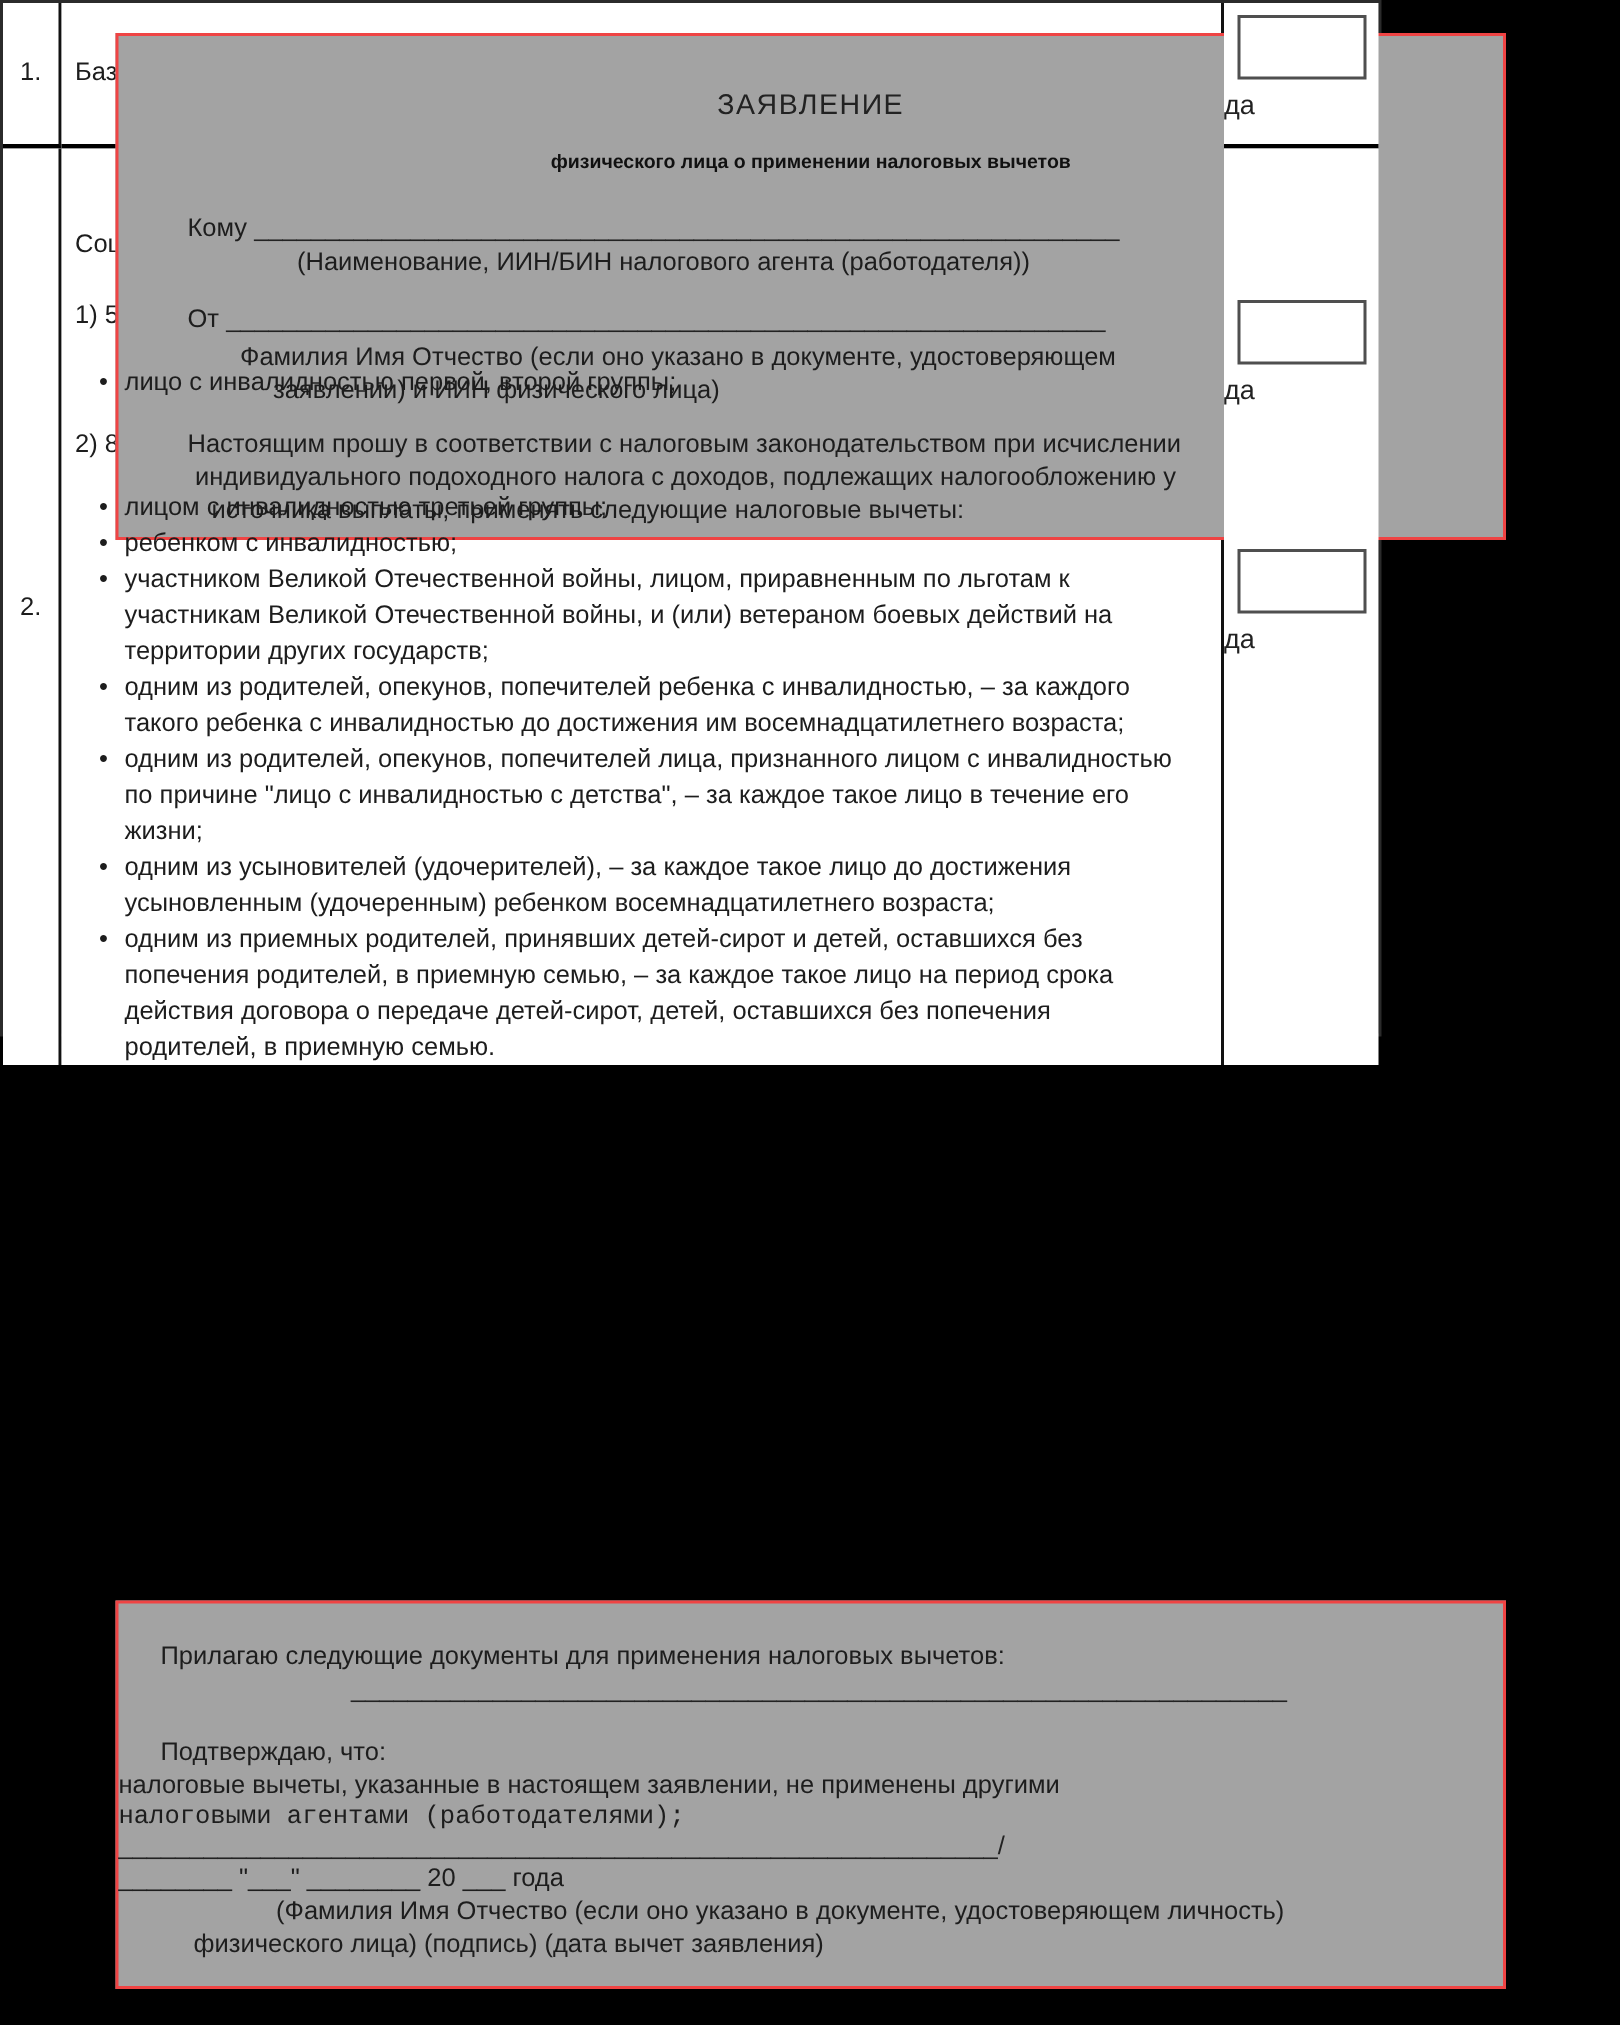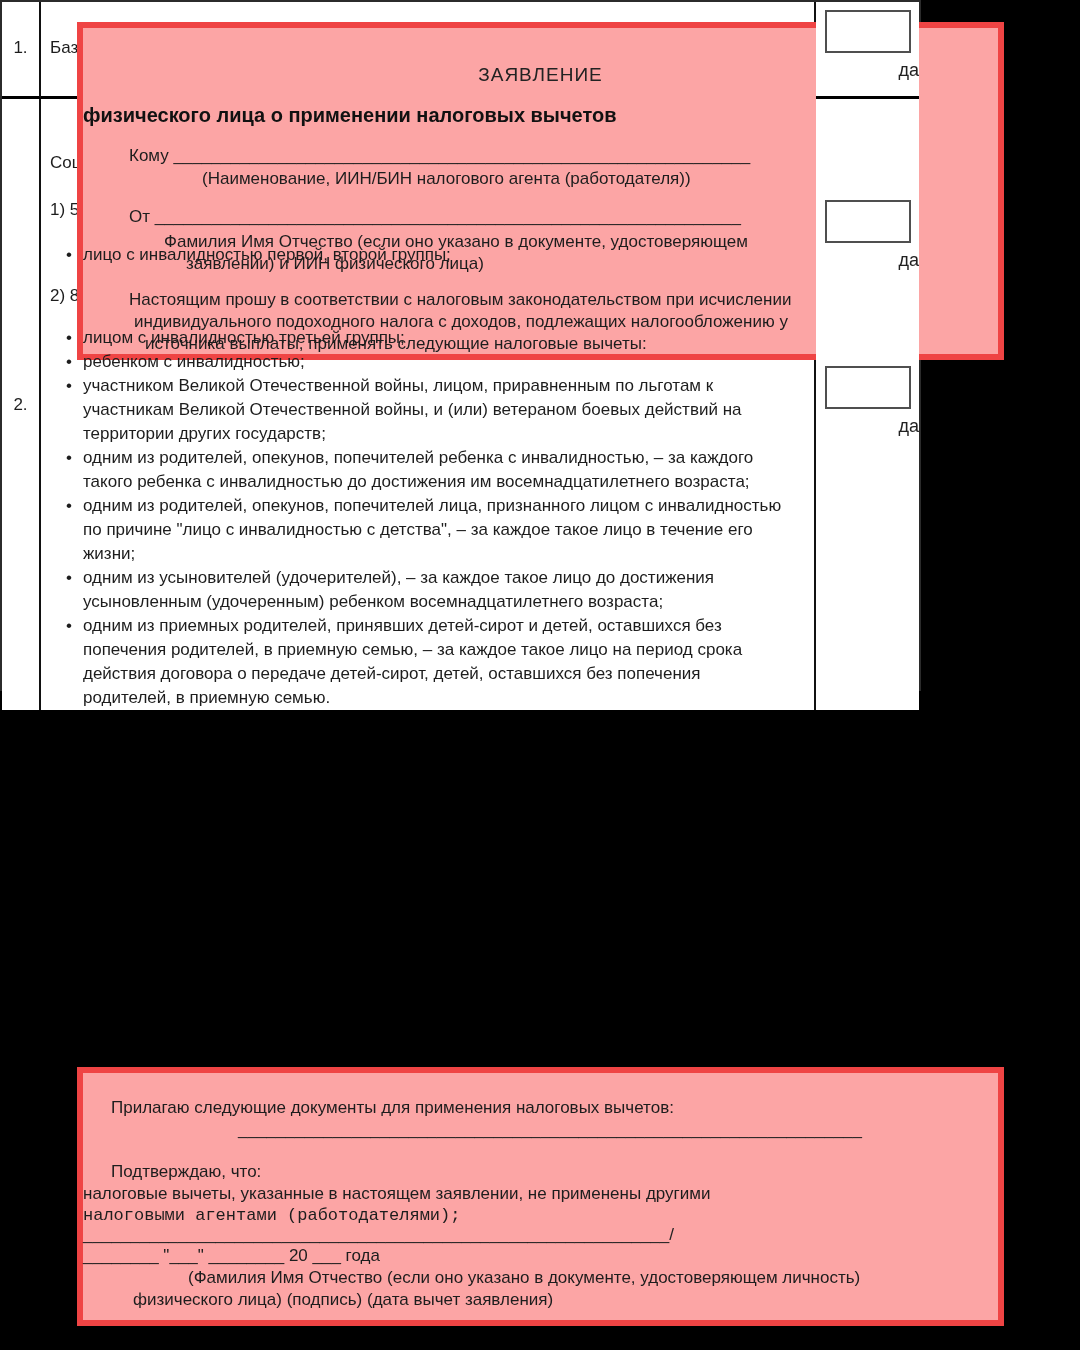--- a/index.html
+++ b/index.html
@@ -1,44 +1,44 @@
 <!DOCTYPE html>
 <html><head>
 <meta charset="utf-8">
 <style>
   * { margin:0; padding:0; box-sizing:border-box; }
   html,body { background:#000; }
   .page {
     position:relative; width:1080px; height:1350px; background:#000;
     font-family:"Liberation Sans", sans-serif; color:#1d1d1d; overflow:hidden;
   }
-  .paper { position:absolute; background:#fca5a5; border:6px solid #ef4444; }
+  .paper { position:absolute; background:#a3a3a3; border:2px solid #ef4444; }
 
   
   .top-block { left:77px; top:22px; width:927px; height:338px; }
   .abs { position:absolute; }
   .doc-title { width:100%; text-align:center; font-size:19px; letter-spacing:1px; color:#222; }
-  .doc-subtitle { width:100%; font-size:20px; font-weight:bold; color:#111; }
+  .doc-subtitle { width:100%; text-align:center; font-size:13px; font-weight:bold; color:#111; }
   .line17 { font-size:17px; line-height:22px; white-space:nowrap; }
   .underline-field { letter-spacing:0; color:#222; }
 
   
   .table-block { left:77px; top:369px; width:921px; height:691px; border:2px solid #2b2b2b;
     display:grid; grid-template-columns:39px 775px 1fr; grid-template-rows:97px 1fr; }
   .cell { background:#fff; font-size:17px; }
   .cell.bR { border-right:2px solid #111; }
   .cell.bB { border-bottom:3px solid #000; }
   .num-cell { text-align:center; }
   .row1-num { padding-top:36px; }
   .row2-num { display:flex; align-items:center; justify-content:center; }
   .row1-text { padding:36px 10px 0 9px; }
   .yes-cell { position:relative; text-align:center; }
   .checkbox { width:86px; height:43px; background:#fff; border:2px solid #4f4f4f; margin:0 auto; }
   .yes-label { font-size:18px; margin-top:7px; color:#222; }
-  .chk-group { position:absolute; left:0; width:100%; text-align:right; }
+  .chk-group { position:absolute; left:0; width:100%; text-align:left; }
 
   .row2-content { padding:52px 24px 0 9px; line-height:24px; color:#1d1d1d; }
   .row2-content .hdg { margin-bottom:23px; }
   .row2-content .sub1 { margin-bottom:21px; }
   .row2-content ul { list-style:none; }
   .row2-content ul.single { margin-bottom:17px; }
   .row2-content .sub2 { margin-bottom:18px; }
   .row2-content li { position:relative; padding-left:33px; }
   .row2-content li::before { content:"\2022"; position:absolute; left:16px; top:0; }
 

